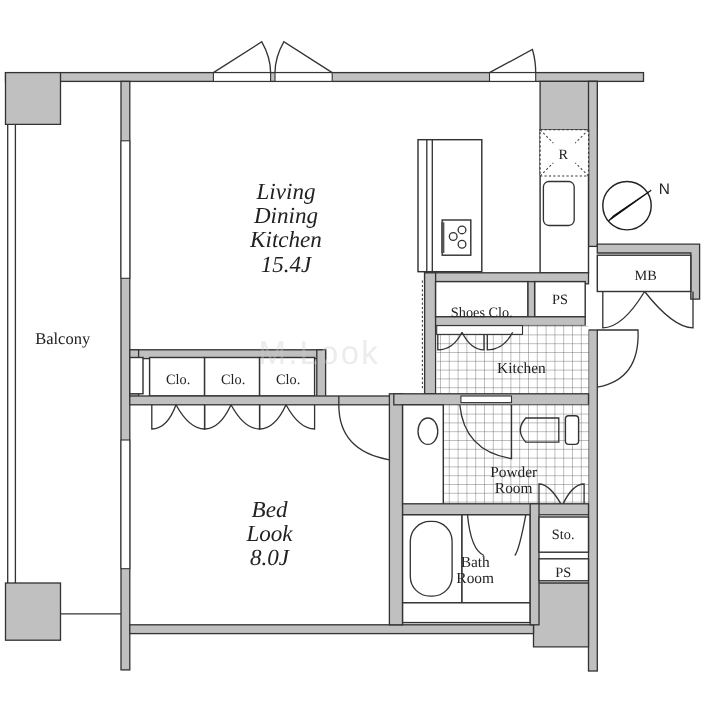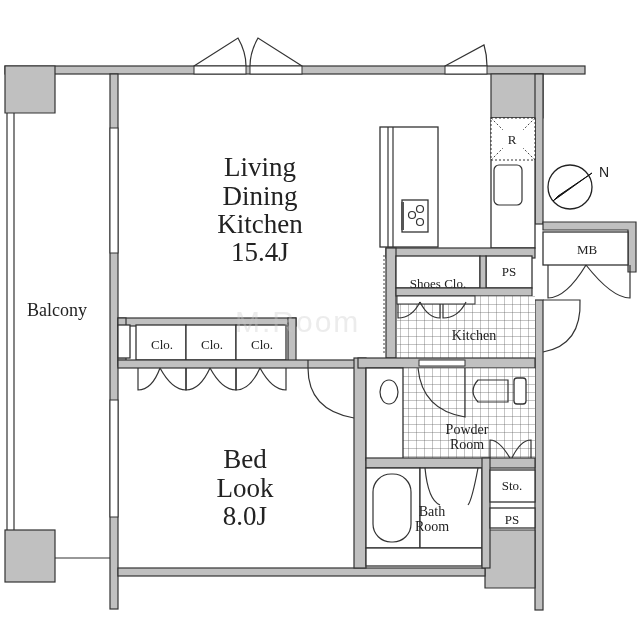--- a/index.html
+++ b/index.html
@@ -4,23 +4,23 @@
 <style>
   html,body{margin:0;padding:0;background:#ffffff;}
   body{width:640px;height:640px;overflow:hidden;position:relative;font-family:"DejaVu Serif","Liberation Serif",serif;}
   svg{position:absolute;left:0;top:0;}
   .wall{fill:#c0c0c0;stroke:#333;stroke-width:1.2;}
   .ln{fill:none;stroke:#333;stroke-width:1.2;}
   .box{fill:#fff;stroke:#333;stroke-width:1.3;}
   .grid{fill:url(#tile);stroke:none;}
   .dash{fill:none;stroke:#444;stroke-width:1;stroke-dasharray:2,2;}
   .lbl{position:absolute;color:#222;text-align:center;white-space:pre-line;line-height:1.05;transform:translate(-50%,-50%);font-family:"Liberation Serif","DejaVu Serif",serif;}
-  .big{font-size:27px;}
+  .big{font-size:21px;font-style:italic;}
   .mid{font-size:14px;}
-  .sm{font-size:18px;}
+  .sm{font-size:15px;}
   .xs{font-size:13px;}
   .wm{position:absolute;left:235px;top:305px;font-size:30px;color:rgba(200,200,200,0.35);font-family:"Liberation Sans",sans-serif;letter-spacing:2px;}
 </style>
 </head>
 <body>
 
 <svg width="640" height="640" viewBox="0 0 640 640">
   <defs>
     <pattern id="tile" width="8" height="8" patternUnits="userSpaceOnUse">
       <rect width="8" height="8" fill="#fff"></rect>
@@ -137,21 +137,21 @@
     <rect class="box" x="490" y="470" width="45" height="32"></rect>
     <rect class="box" x="490" y="508" width="45" height="20"></rect>
   </g>
 
   <g>
     <circle cx="570" cy="187" r="22" fill="#fff" stroke="#222" stroke-width="1.3"></circle>
     <path d="M553 201 L592 173 L558 196 Z" fill="#111" stroke="#111" stroke-width="1"></path>
   </g>
 </svg>
 
-<div class="wm">M.Room</div>
+<div class="wm">M.Look</div>
 
 <div class="lbl big" style="left:260px;top:196px;">
   <span>Living
 Dining
 Kitchen</span><br><span>15.4J</span>
 </div>
 <div class="lbl big" style="left:245px;top:474px;">
   <span>Bed
 Look</span><br><span>8.0J</span>
 </div>

